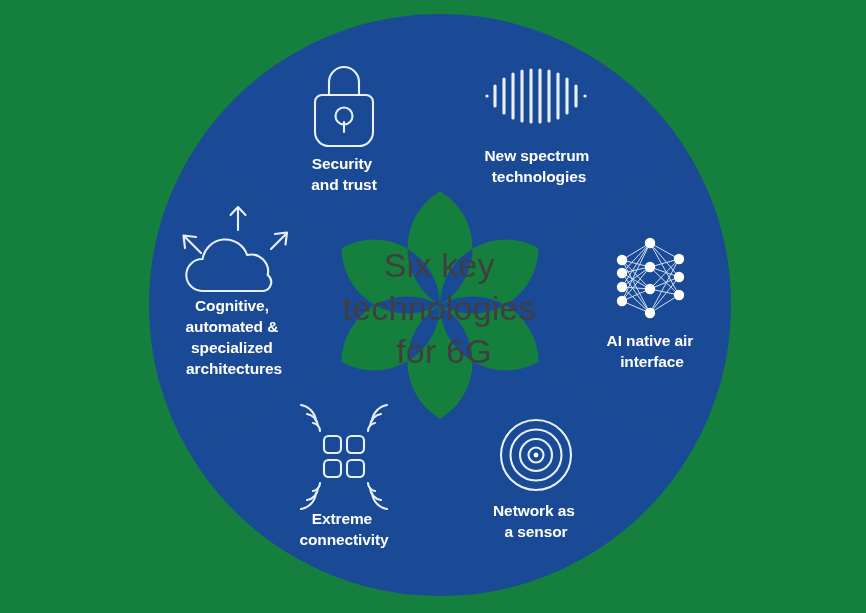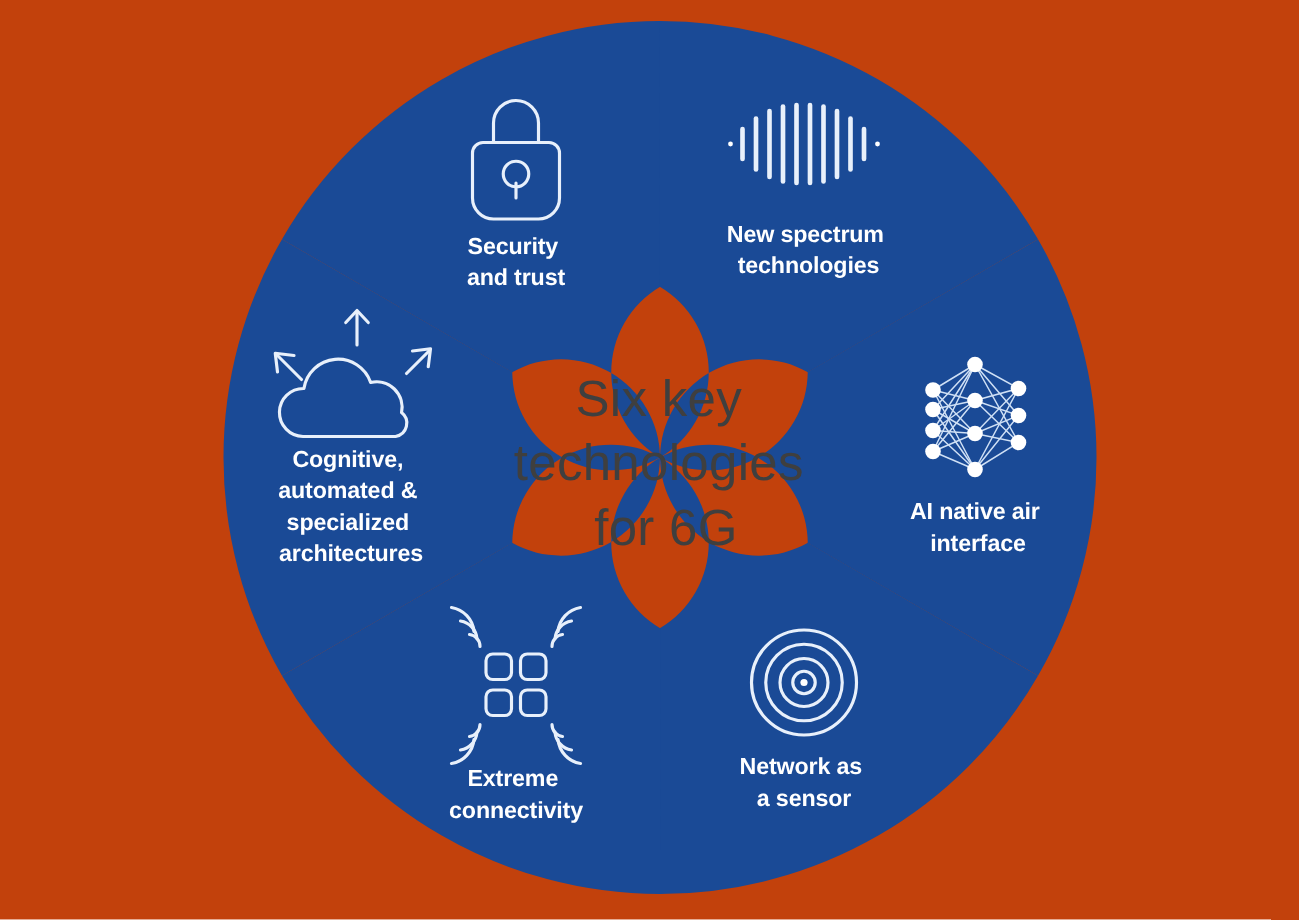--- a/index.html
+++ b/index.html
@@ -10,21 +10,21 @@
   body {
     width: 866px;
     height: 613px;
     overflow: hidden;
     font-family: "Liberation Sans", sans-serif;
   }
   #stage {
     position: relative;
     width: 866px;
     height: 613px;
-    background: #c2410c;
+    background: #15803d;
   }
   #wheel {
     position: absolute;
     left: 0;
     top: 0;
     width: 866px;
     height: 613px;
   }
   .petal-label {
     fill: #ffffff;

